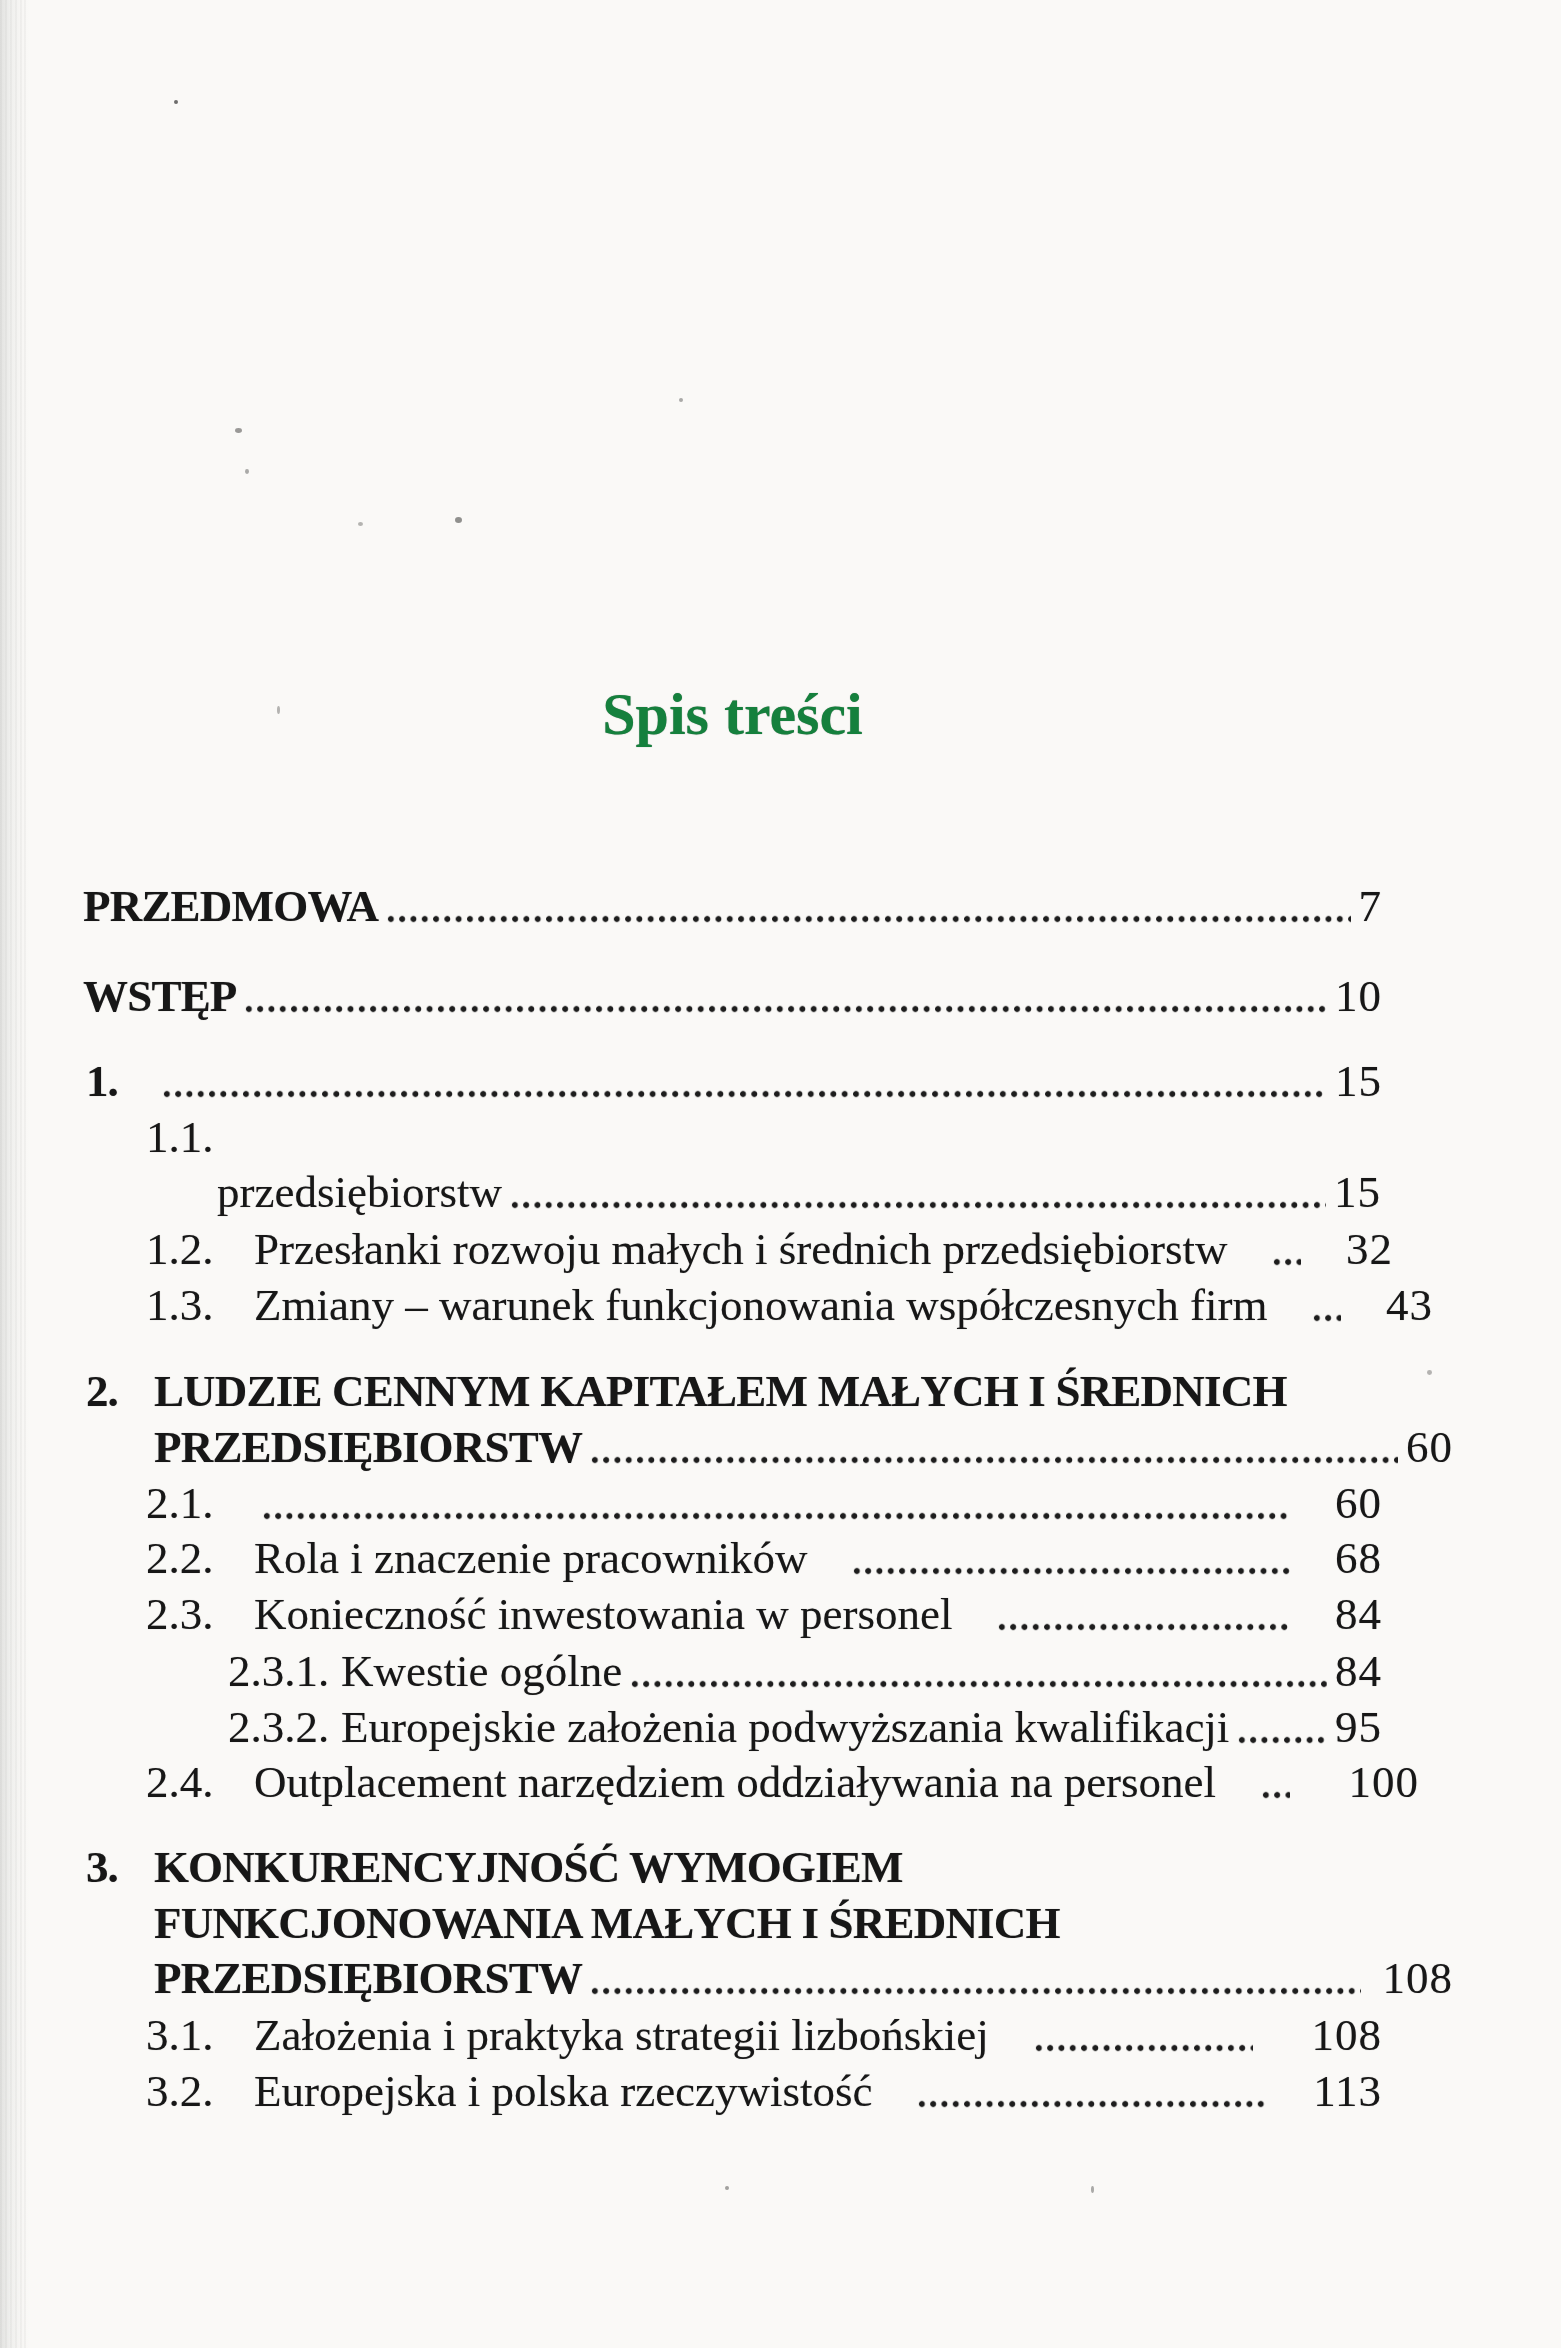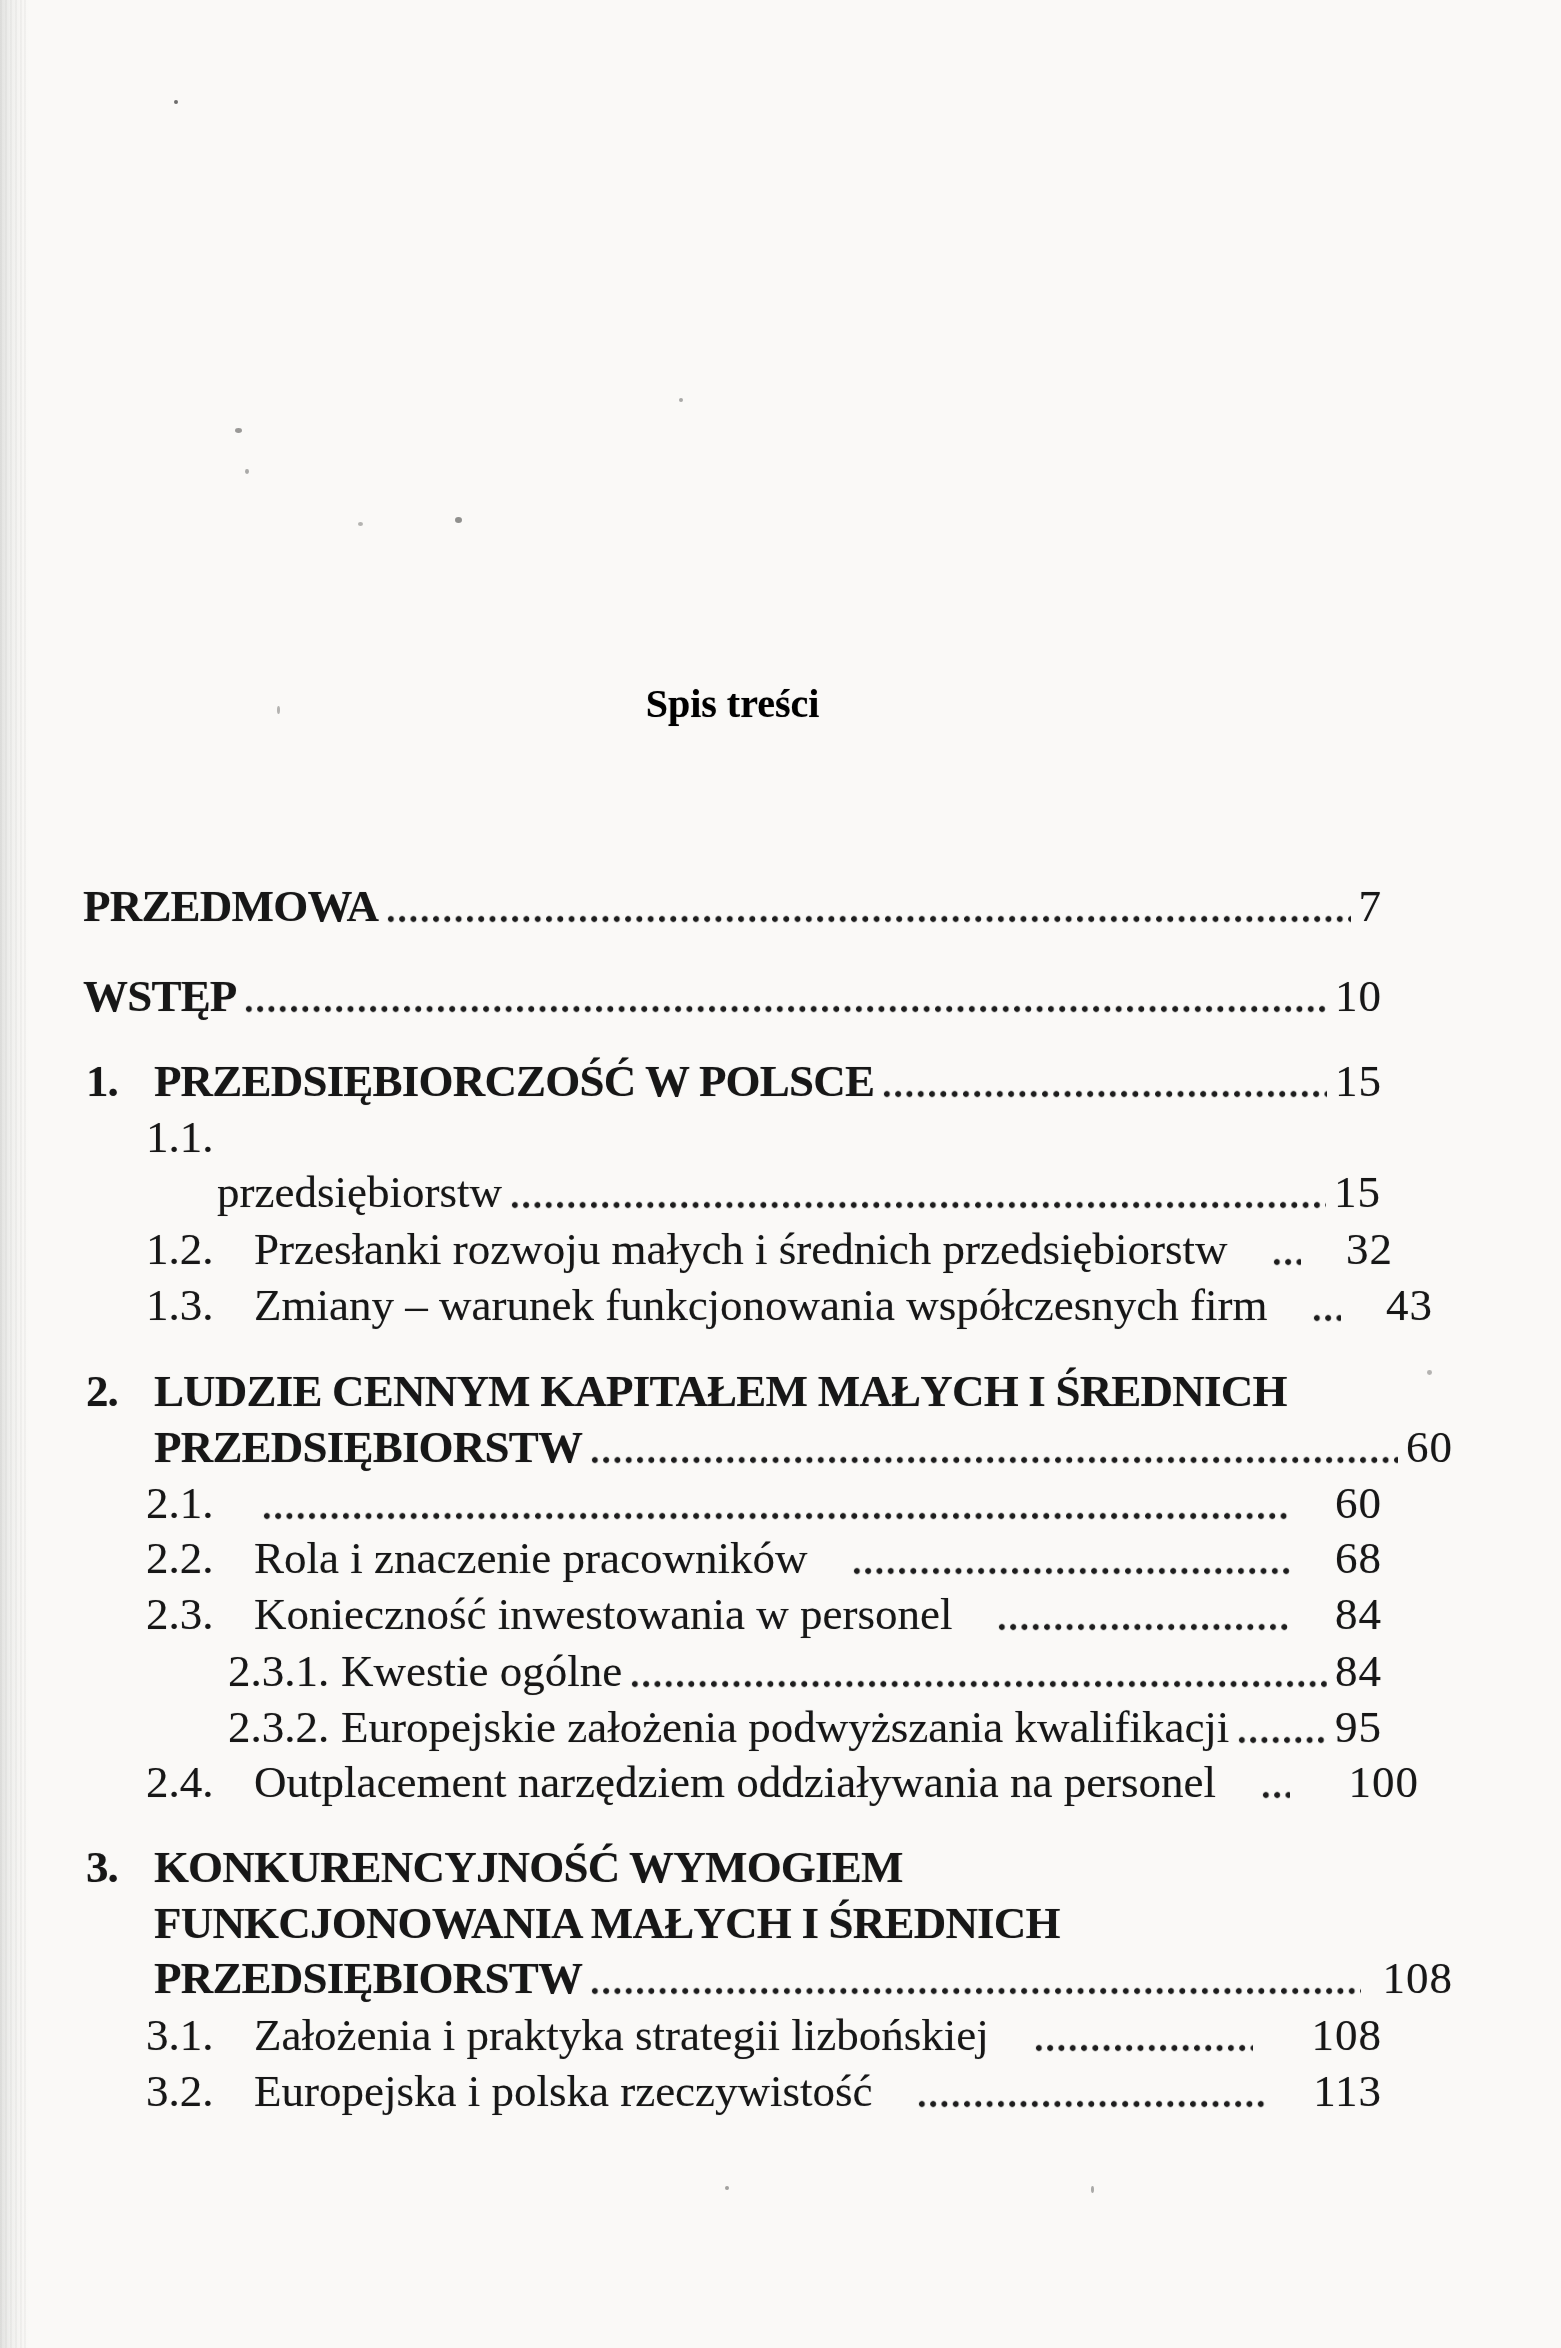--- a/index.html
+++ b/index.html
@@ -16,22 +16,22 @@
     position:absolute;left:0;top:0;bottom:0;width:29px;
     background:linear-gradient(to right,#e2e2e0 0px,#efefed 9.8px,#f6f5f3 19.6px,rgba(250,249,247,0) 29px);
   }
   .edge-streaks{
     position:absolute;left:0;top:0;bottom:0;width:25.5px;opacity:.5;
     background:repeating-linear-gradient(to right,rgba(120,120,118,.12) 0 2px,rgba(255,255,255,0) 2px 4.9px);
   }
   .title{
     position:absolute;top:680px;left:83px;width:1299px;
     text-align:center;
-    font-size:40px;font-weight:700;letter-spacing:0px;
-    color:#000000;
+    font-size:60px;font-weight:700;letter-spacing:0px;
+    color:#15803d;
     text-shadow:0 0 1px rgba(10,10,10,.4);
   }
   .toc{position:absolute;left:83px;top:0;width:1299px;height:2348px;}
   .row{
     position:absolute;left:0;width:1299px;height:56px;
     display:flex;align-items:baseline;
     font-size:45px;line-height:56px;white-space:nowrap;
     text-shadow:0 0 1px rgba(10,10,10,.32);
   }
   .row .num{flex:0 0 auto;display:inline-block;}
@@ -76,21 +76,20 @@
     </div>
 
     <div class="row b l-root" style="top:968px">
       <span class="label">WSTĘP</span>
       <span class="leader"></span>
       <span class="page-num">10</span>
     </div>
 
     <div class="row b l-root n1" style="top:1053px">
       <span class="num">1.</span>
-      <span class="label">PRZEDSIĘBIORCZOŚĆ W POLSCE</span>
       <span class="leader"></span>
       <span class="page-num">15</span>
     </div>
 
     <div class="row l-sub n2" style="top:1109px">
       <span class="num">1.1.</span>
     </div>
 
     <div class="row l-subwrap" style="top:1164px">
       <span class="label">przedsiębiorstw</span>

